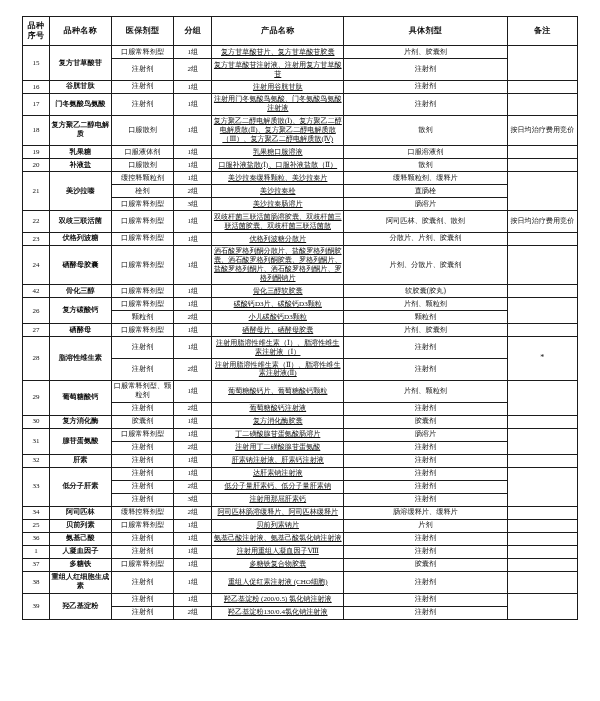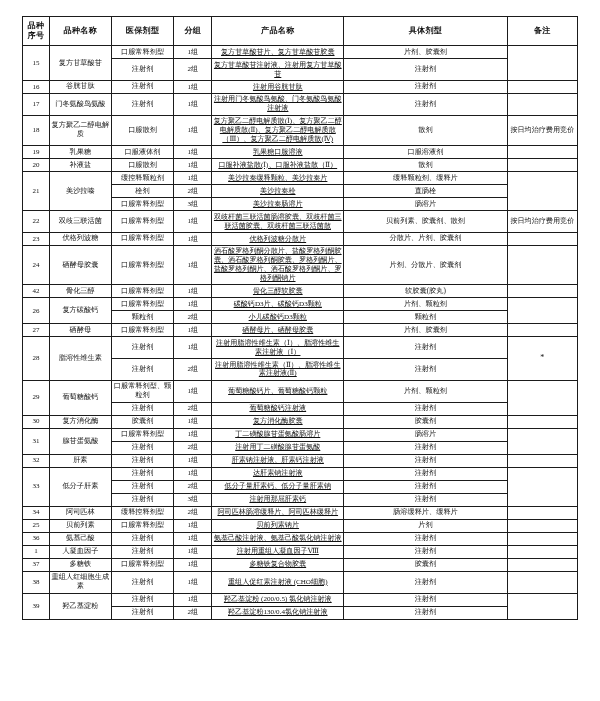--- a/index.html
+++ b/index.html
@@ -47,21 +47,21 @@
   
   col.c-seq    { width: 25px; }
   col.c-name   { width: 57px; }
   col.c-form   { width: 58px; }
   col.c-group  { width: 35px; }
   col.c-prod   { width: 122px; }
   col.c-spec   { width: 151px; }
   col.c-note   { width: 65px; }
 
   td.seq, td.group { font-size: 7px; }
-  td.name { font-size: 7.2px; }
+  td.name { font-size: 7.2px; font-weight: bold; }
   td.form { font-size: 7.2px; }
   td.prod { font-size: 7.1px; padding-left: 2px; padding-right: 2px; text-decoration: underline; }
   td.spec { font-size: 7.2px; }
   td.note { font-size: 7.1px; line-height: 1.3; }
   td.note.mark { font-size: 8px; }
 </style>
 </head>
 <body>
 
 <div id="sheet">
@@ -170,21 +170,21 @@
           <td class="group">3组</td>
           <td class="prod">美沙拉秦肠溶片</td>
           <td class="spec">肠溶片</td>
         </tr>
         <tr>
           <td class="seq" rowspan="1">22</td>
           <td class="name" rowspan="1">双歧三联活菌</td>
           <td class="form">口服常释剂型</td>
           <td class="group">1组</td>
           <td class="prod">双歧杆菌三联活菌肠溶胶囊、双歧杆菌三联活菌胶囊、双歧杆菌三联活菌散</td>
-          <td class="spec">贝前列素、胶囊剂、散剂</td>
+          <td class="spec">阿司匹林、胶囊剂、散剂</td>
           <td class="note" rowspan="1">按日均治疗费用竞价</td>
         </tr>
         <tr>
           <td class="seq" rowspan="1">23</td>
           <td class="name" rowspan="1">伏格列波糖</td>
           <td class="form">口服常释剂型</td>
           <td class="group">1组</td>
           <td class="prod">伏格列波糖分散片</td>
           <td class="spec">分散片、片剂、胶囊剂</td>
           <td class="note" rowspan="1"></td>

